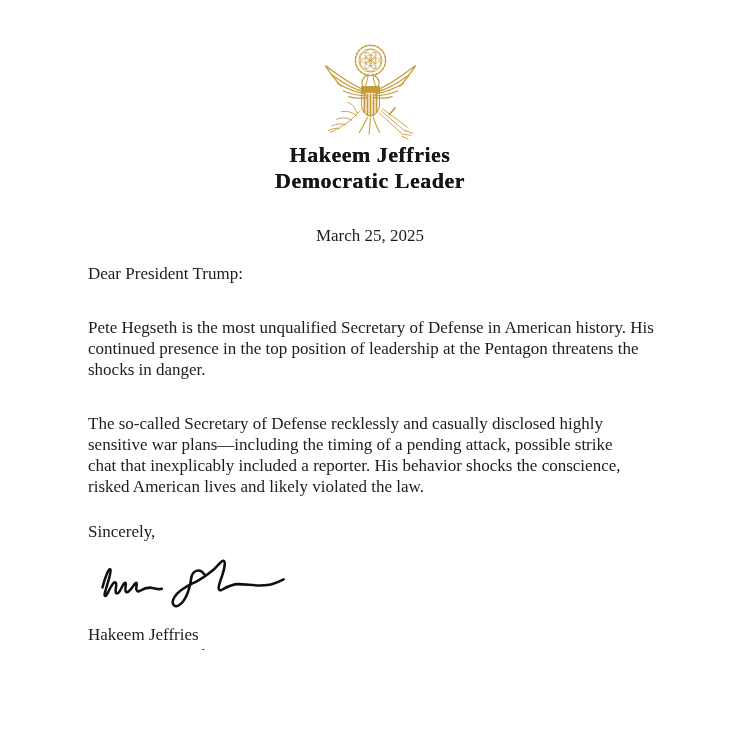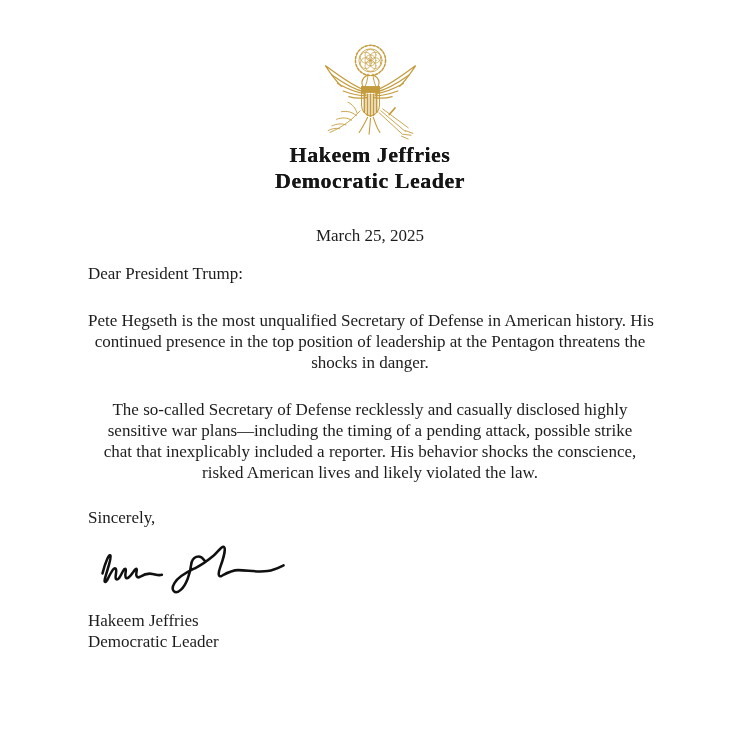--- a/index.html
+++ b/index.html
@@ -32,21 +32,21 @@
     margin-top: 32px;
     font-size: 17px;
     line-height: 21px;
   }
   .body {
     padding: 0 88px;
     font-size: 17px;
     line-height: 21px;
   }
   .salutation { margin-top: 17px; }
-  .para { margin-top: 26px; text-align: center; }
+  .para { margin-top: 33px; }
   .line { white-space: nowrap; }
   .closing { margin-top: 24px; }
   .signature { display: block; margin-top: 3px; width: 210px; height: 66px; }
   .signer-name { margin-top: 13px; }
   .signer-title { }
 </style>
 </head>
 <body>
 
 <div class="page">

